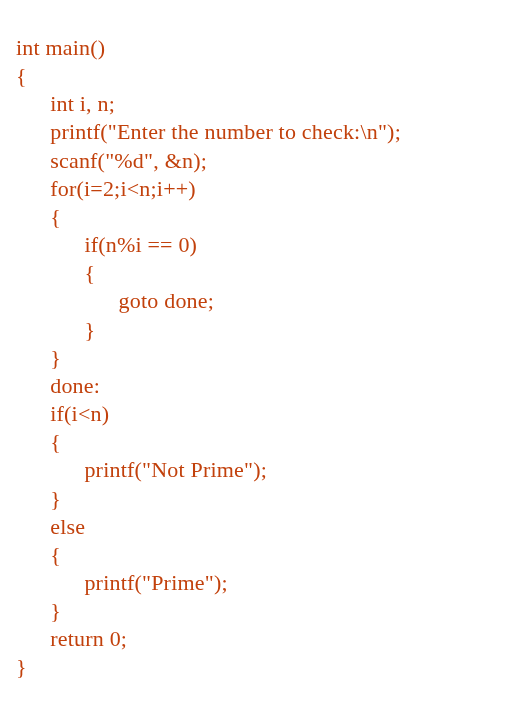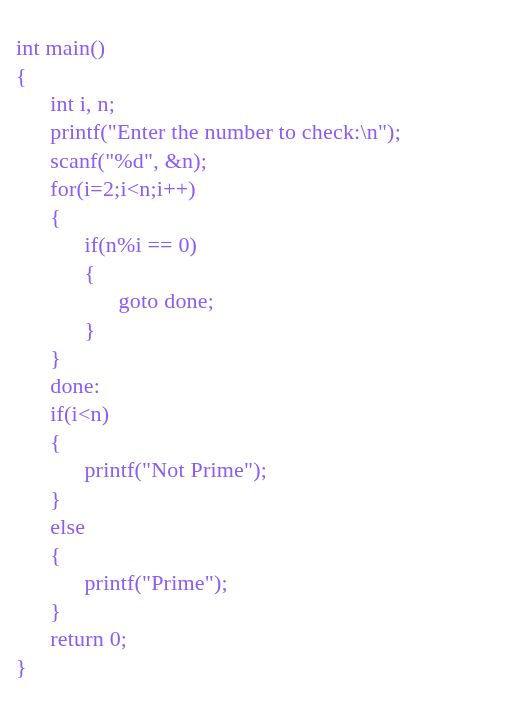--- a/index.html
+++ b/index.html
@@ -7,21 +7,21 @@
     padding: 0;
     background: #ffffff;
     width: 525px;
     height: 713px;
   }
   .code-block {
     font-family: "Times New Roman", Times, serif;
     font-size: 22px;
     line-height: 1.28;
     white-space: pre;
-    color: #8b5cf6;
+    color: #c2410c;
     padding: 12px 20px 10px 16px;
     letter-spacing: 0.2px;
   }
 </style>
 </head>
 <body>
 
 <pre class="code-block">int main()
 {
       int i, n;

